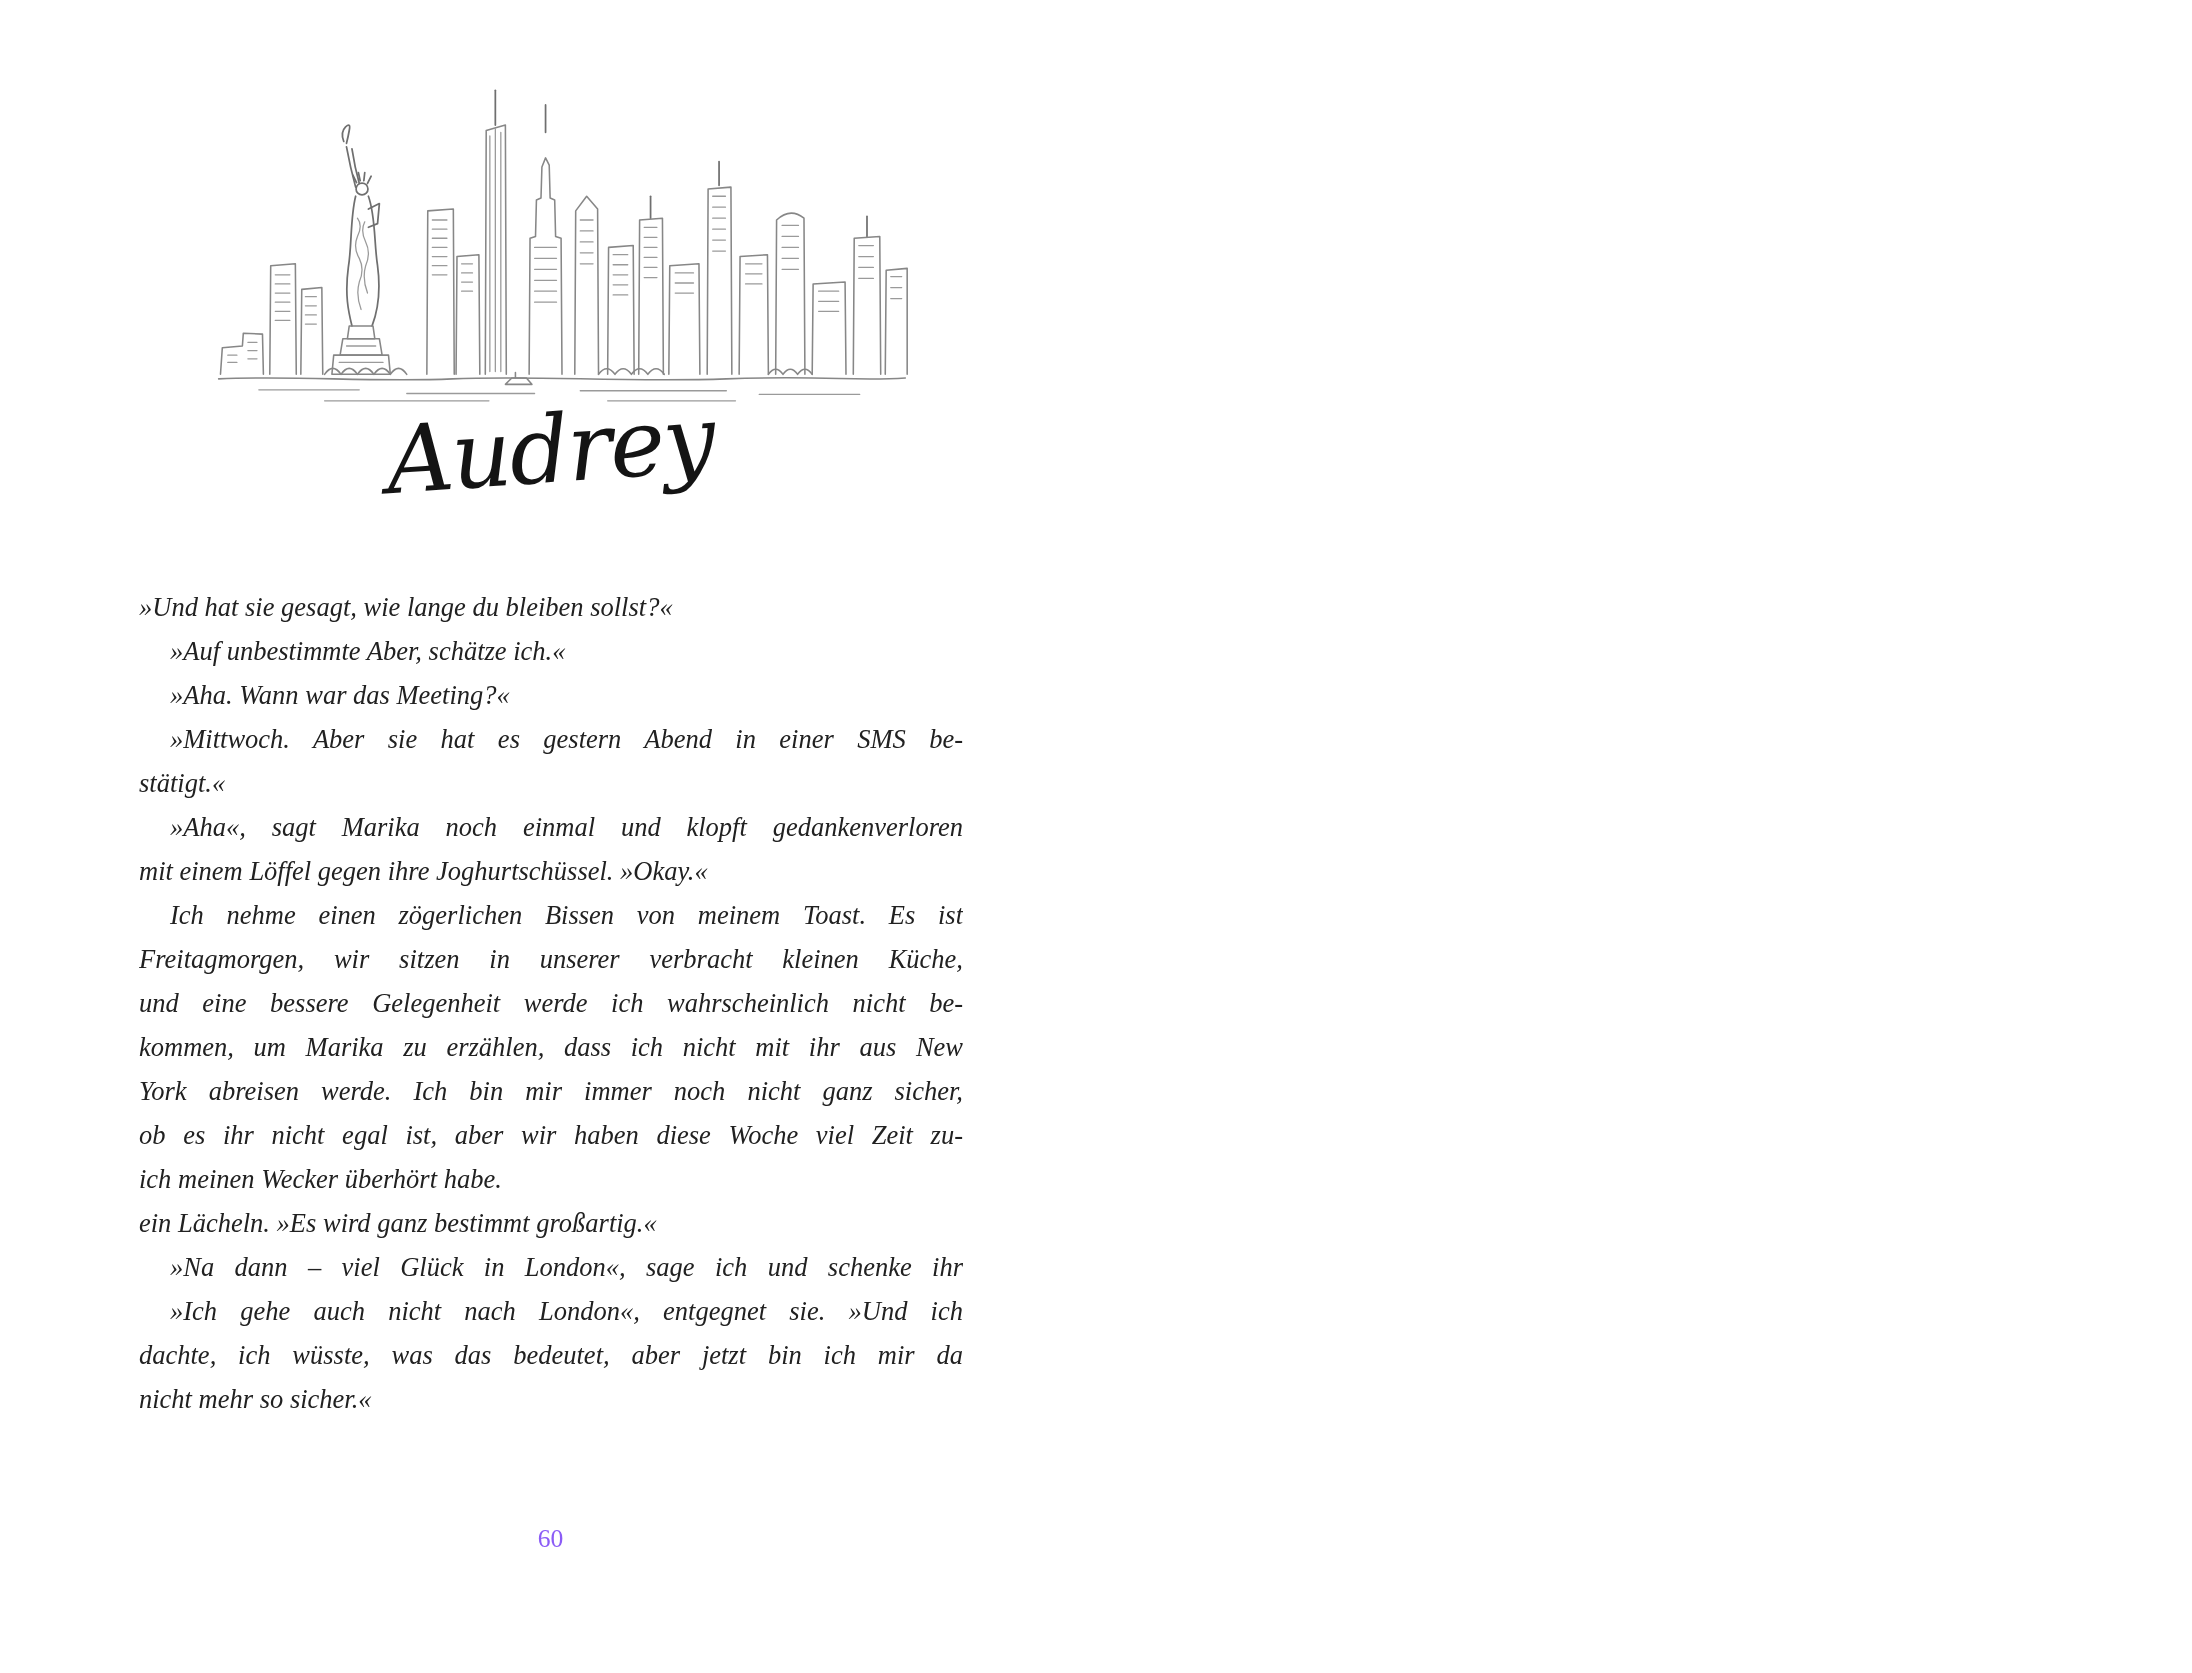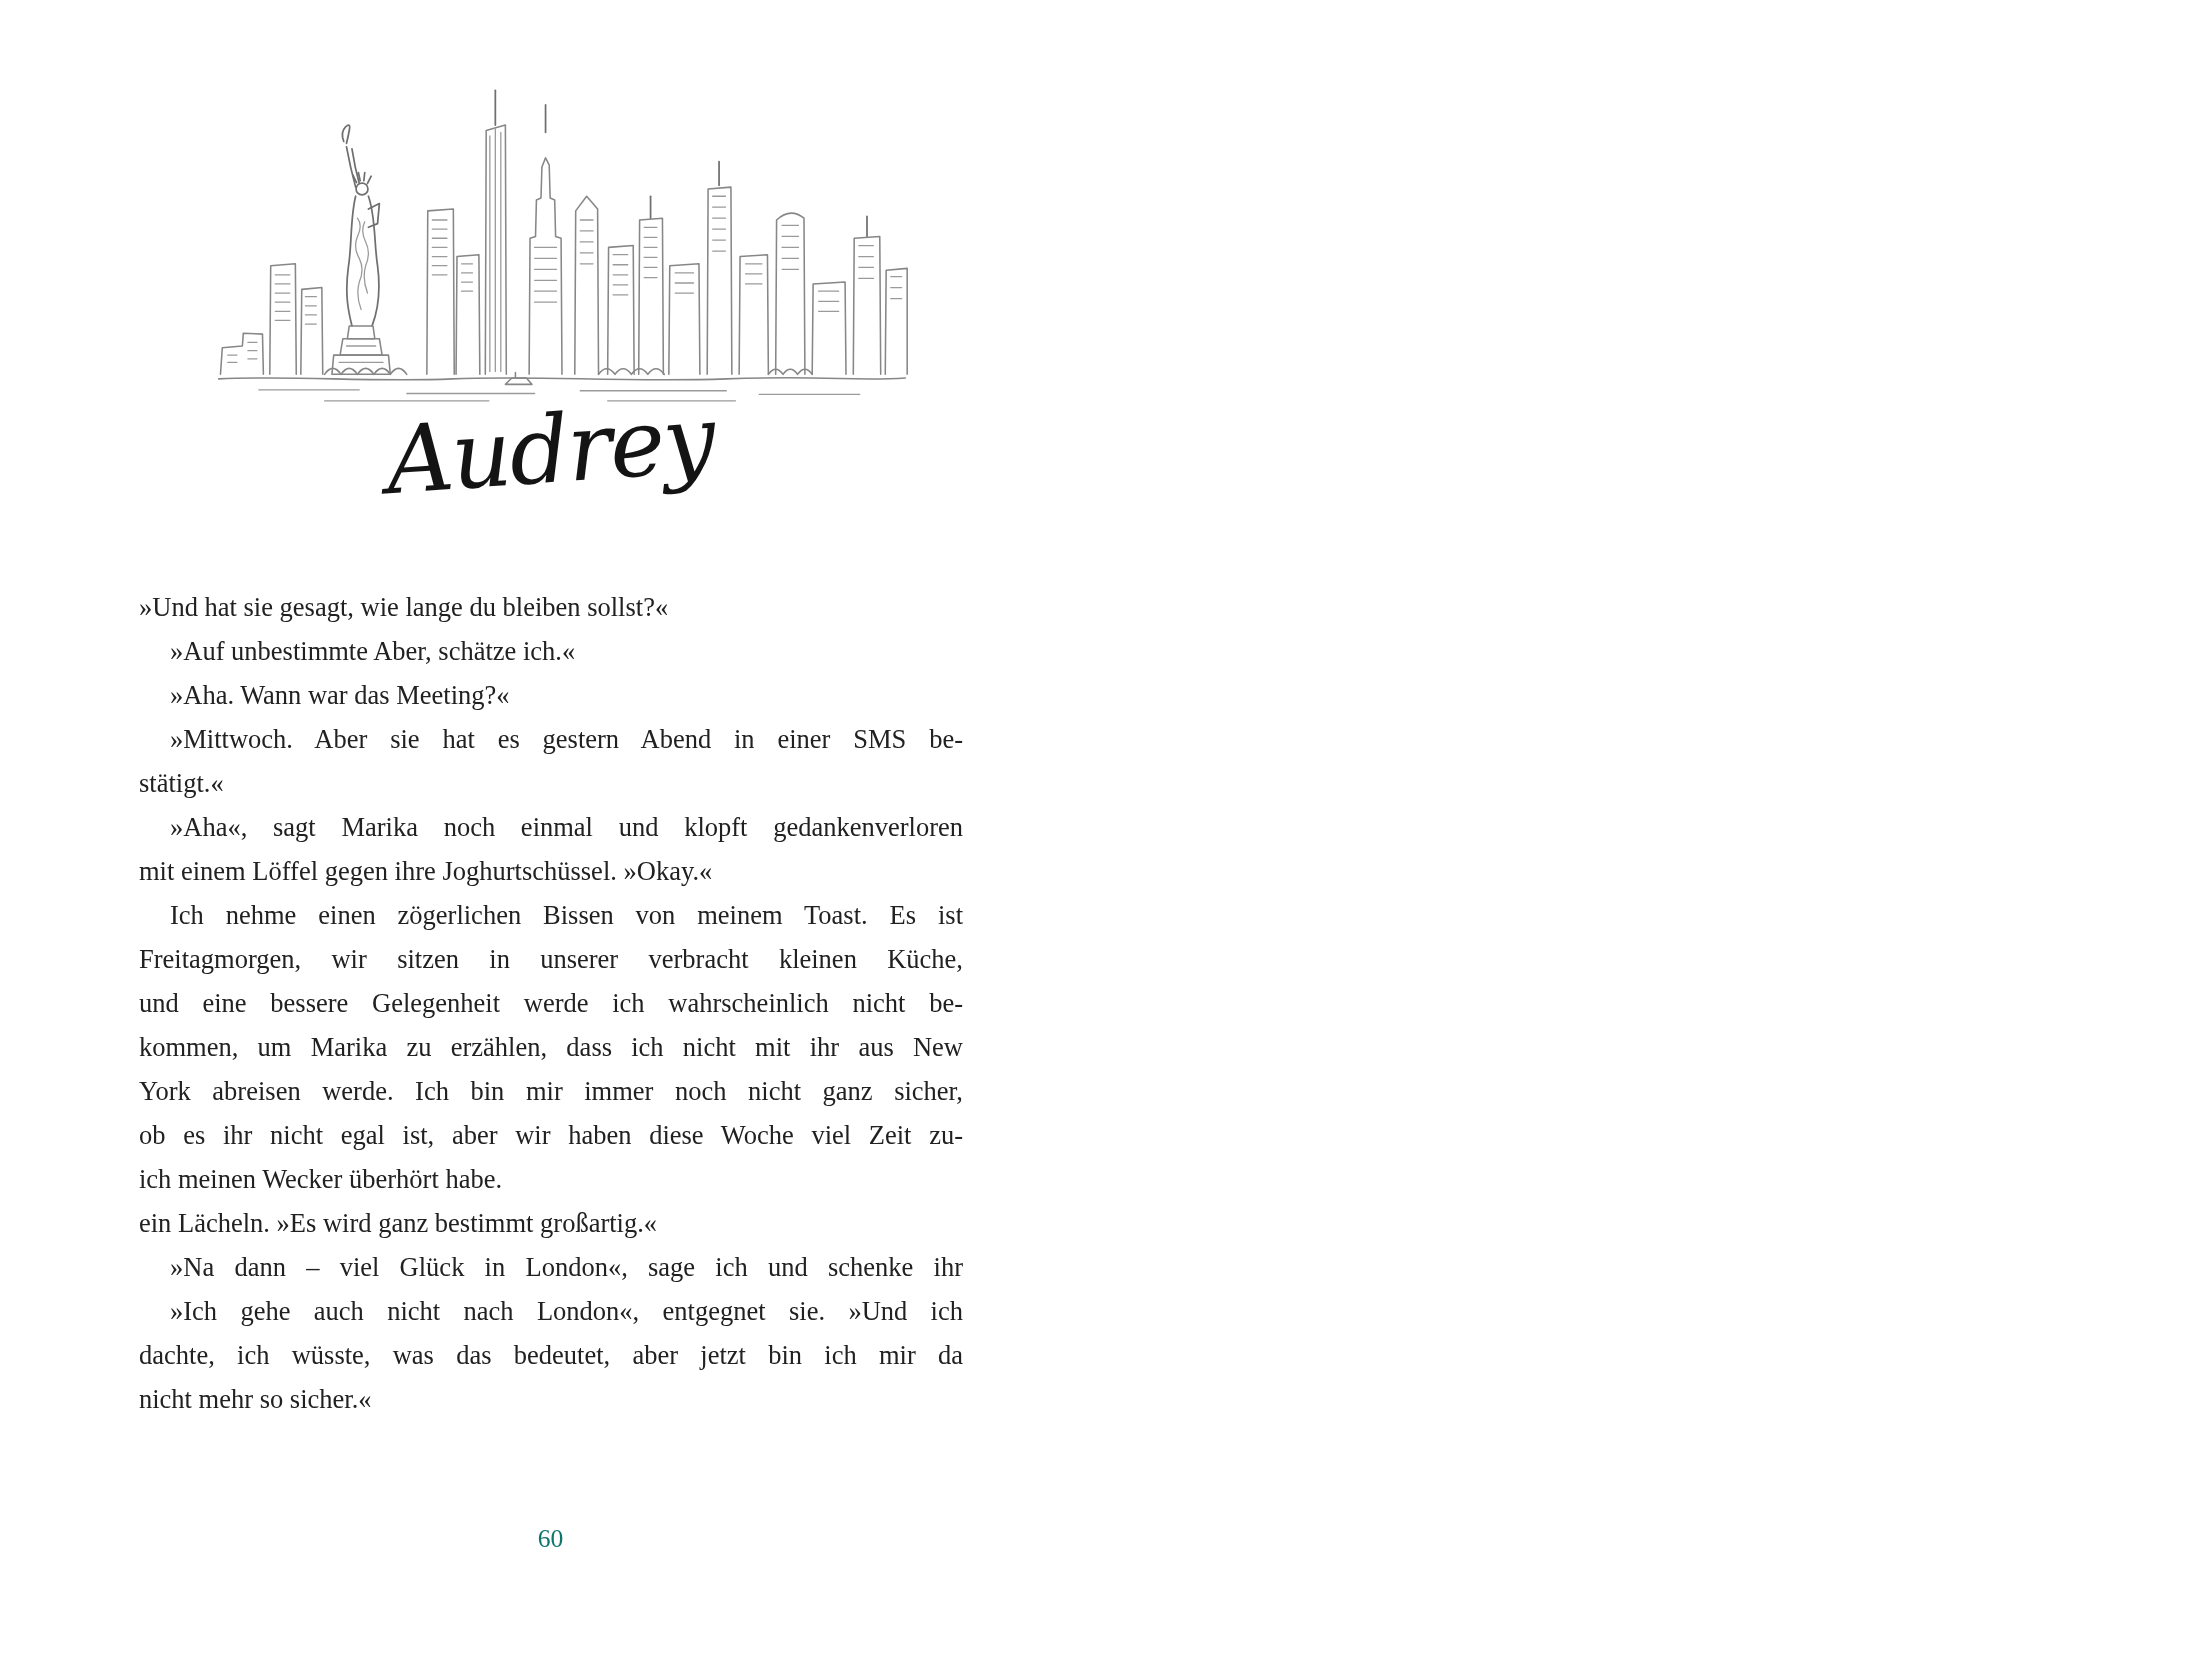--- a/index.html
+++ b/index.html
@@ -38,20 +38,21 @@
     transform: rotate(-4deg);
     line-height: 1.2;
   }
 
   .text-block {
     position: absolute;
     width: 824px;
     font-size: 26.5px;
     line-height: 44px;
     color: #212121;
+    font-style: italic;
   }
   .text-block-left  { left: 139px;  top: 585px; }
 
   .line {
     height: 44px;
     overflow: hidden;
     text-align: justify;
     text-align-last: justify;
     -moz-text-align-last: justify;
   }
@@ -60,21 +61,21 @@
     -moz-text-align-last: left;
   }
   .line.indent { text-indent: 31px; }
 
   .page-number {
     position: absolute;
     top: 1524px;
     width: 183px;
     text-align: center;
     font-size: 25.6px;
-    color: #0f766e;
+    color: #8b5cf6;
   }
   .page-number-left  { left: 459px; }
 
   .sk { stroke: #878787; fill: none; stroke-width: 1.7; stroke-linecap: round; stroke-linejoin: round; }
   .sk2 { stroke: #6f6f6f; fill: none; stroke-width: 1.9; stroke-linecap: round; stroke-linejoin: round; }
   .skw { stroke: #9a9a9a; fill: none; stroke-width: 1.4; stroke-linecap: round; }
 </style>
 </head>
 <body>
 

